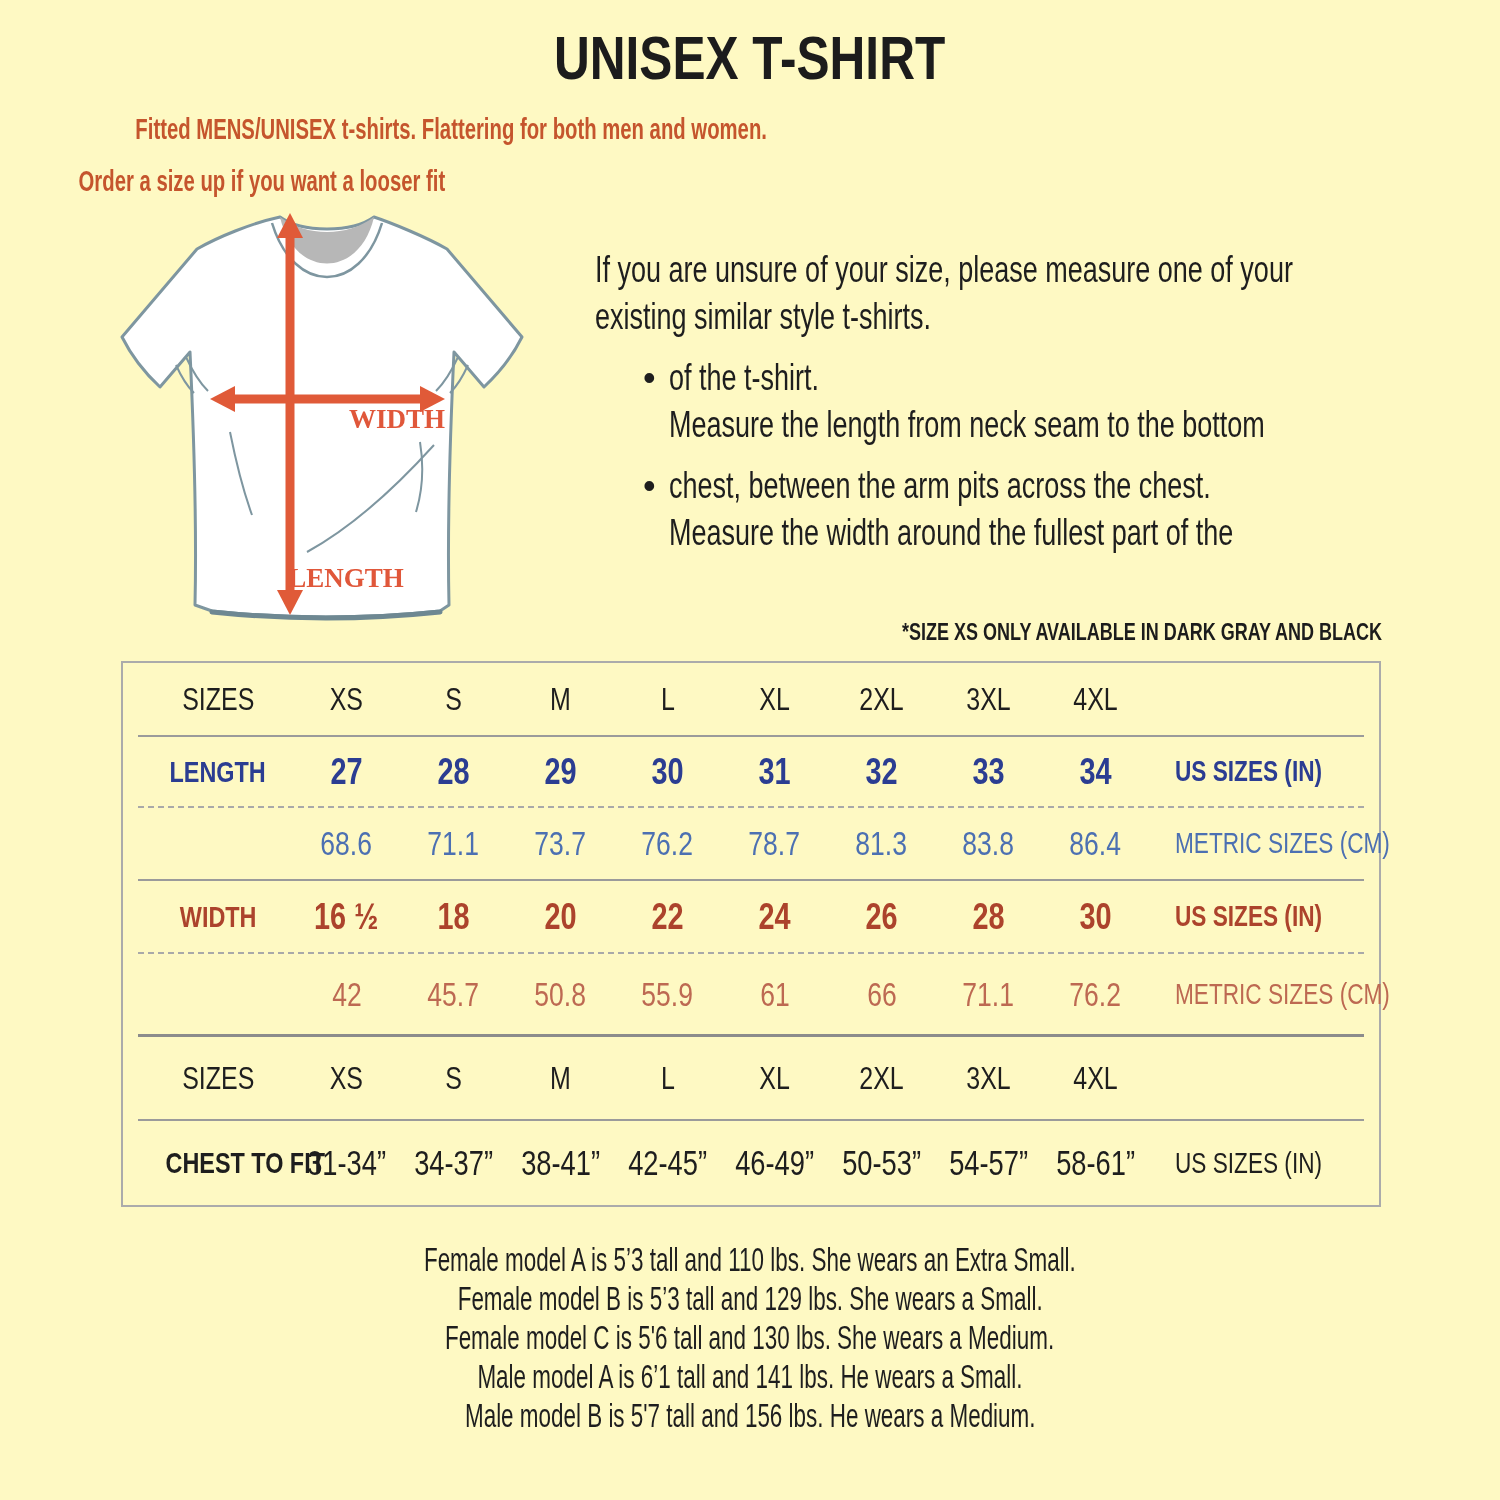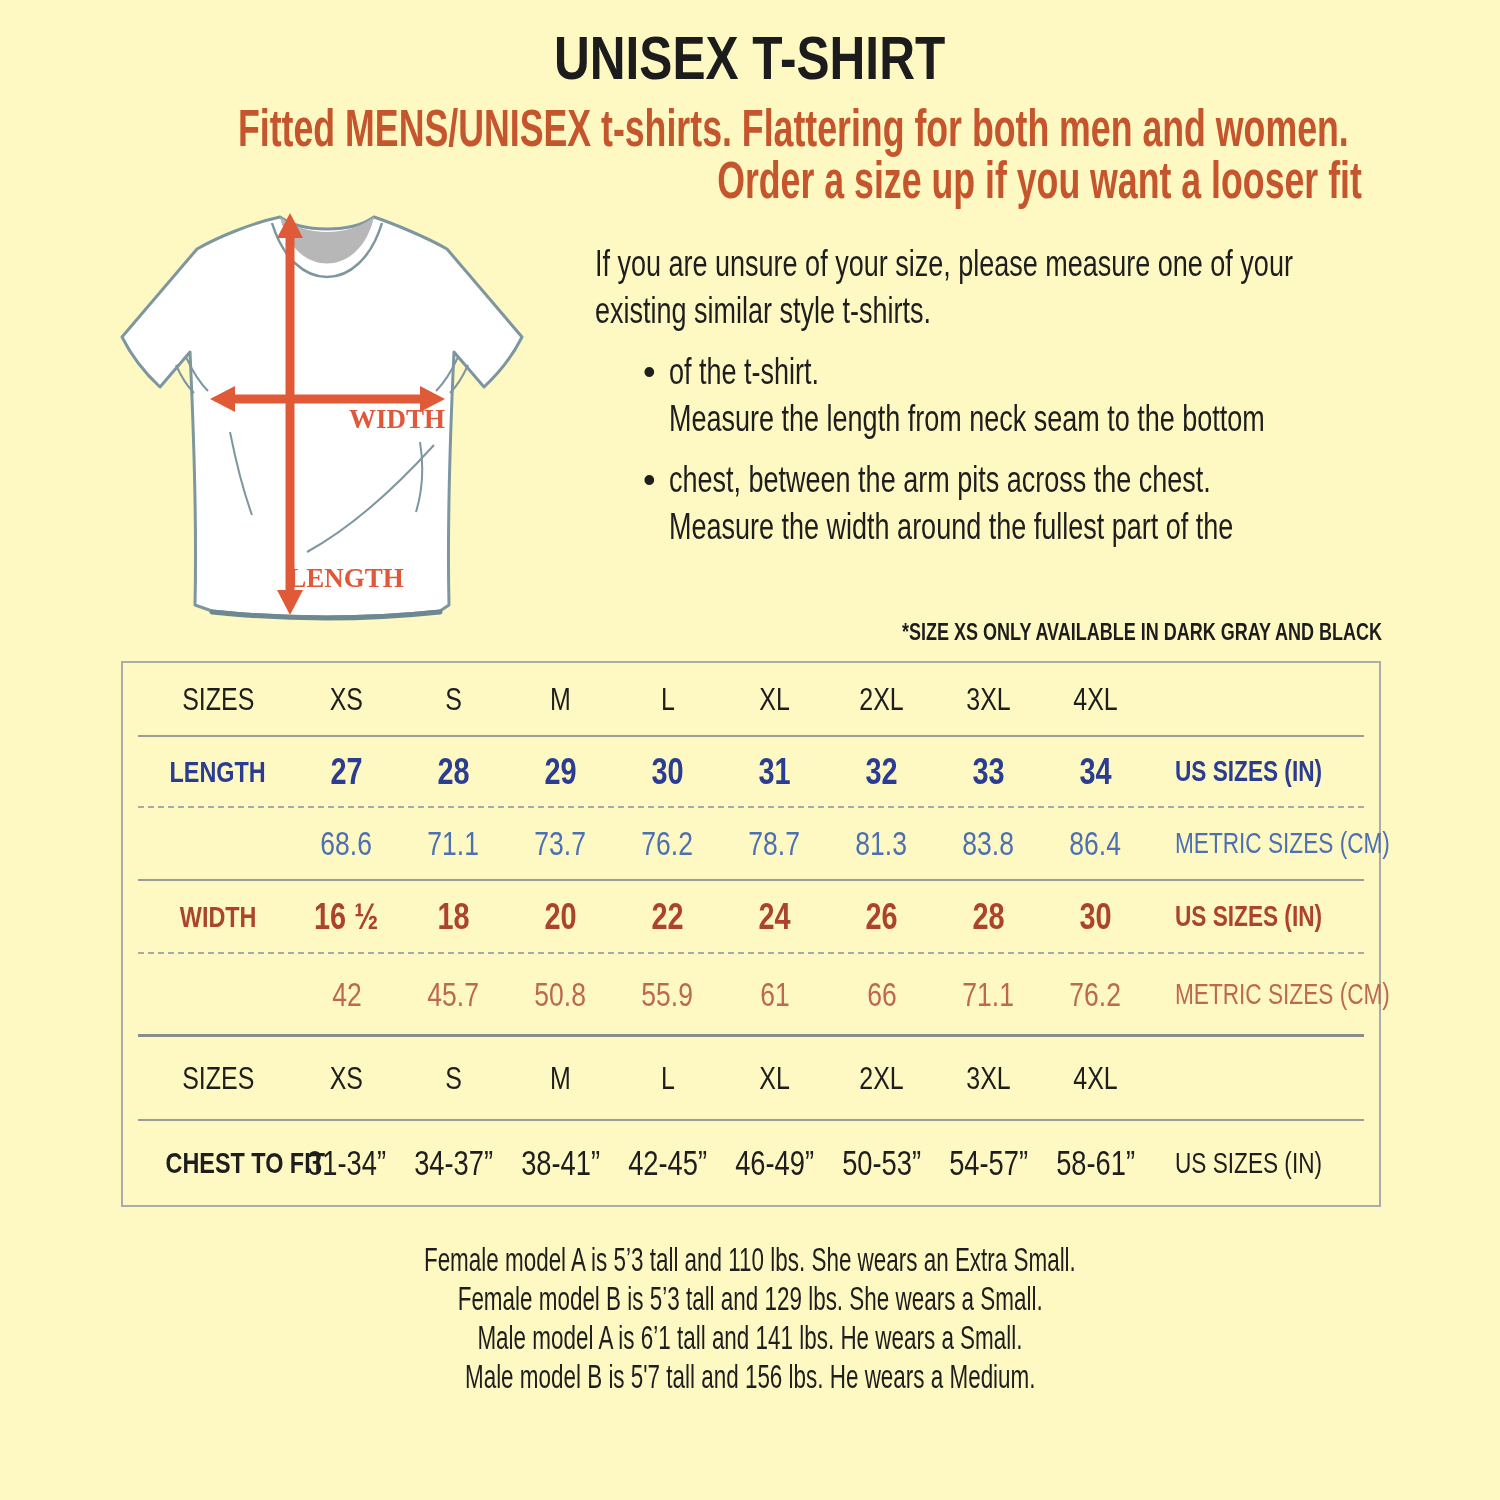--- a/index.html
+++ b/index.html
@@ -6,27 +6,27 @@
   body{width:1500px;height:1500px;background:#EDEDED;font-family:"Liberation Sans",sans-serif;}
   .page{position:relative;width:1500px;height:1500px;background:#fef9c3;overflow:hidden;}
 
   
   .cx{display:inline-block;white-space:nowrap;transform:scaleX(0.75);transform-origin:center;}
 
   .title{position:absolute;top:22px;left:0;right:0;text-align:center;
          font-size:62px;font-weight:bold;color:#1C1C1C;}
   .title .cx{transform:scaleX(0.8);}
 
-  .subtitle{position:absolute;top:103px;left:0;right:0;text-align:right;
-            font-size:51px;font-weight:bold;color:#C5552D;line-height:52px;}
+  .subtitle{position:absolute;top:103px;left:0;right:0;text-align:left;
+            font-size:29px;font-weight:bold;color:#C5552D;line-height:52px;}
   .subtitle .cx{transform:scaleX(0.7);}
 
   .tshirt-wrap{position:absolute;left:102px;top:207px;width:440px;height:418px;}
 
-  .instructions{position:absolute;left:595px;top:240px;width:800px;color:#1E1E1E;
+  .instructions{position:absolute;left:595px;top:246px;width:800px;color:#1E1E1E;
                 font-size:36px;line-height:47px;}
   .instructions .cx{transform:scaleX(0.75);transform-origin:left center;}
   .bullets{margin-top:14px;}
   .bullet{display:flex;margin-top:14px;}
   .bullet .dot{width:26px;margin-left:48px;flex:none;font-size:36px;}
   .blines{flex:1;}
 
   .notice{position:absolute;top:618px;right:118px;text-align:right;
           font-size:24px;font-weight:bold;color:#1C1C1C;}
   .notice .cx{transform:scaleX(0.75);transform-origin:right center;}
@@ -243,17 +243,18 @@
       <span class="tcell"><span class="in">54-57”</span></span>
       <span class="tcell"><span class="in">58-61”</span></span>
       <span class="tcell unit"><span class="in">US SIZES (IN)</span></span>
     </div>
 
   </div>
 
   <div class="footer">
     <div><span class="cx">Female model A is 5’3 tall and 110 lbs. She wears an Extra Small.</span></div>
     <div><span class="cx">Female model B is 5’3 tall and 129 lbs. She wears a Small.</span></div>
+    <div><span class="cx">Female model C is 5'6 tall and 130 lbs. She wears a Medium.</span></div>
     <div><span class="cx">Male model A is 6’1 tall and 141 lbs. He wears a Small.</span></div>
     <div><span class="cx">Male model B is 5'7 tall and 156 lbs. He wears a Medium.</span></div>
   </div>
 
 </div>
 
 </body></html>

